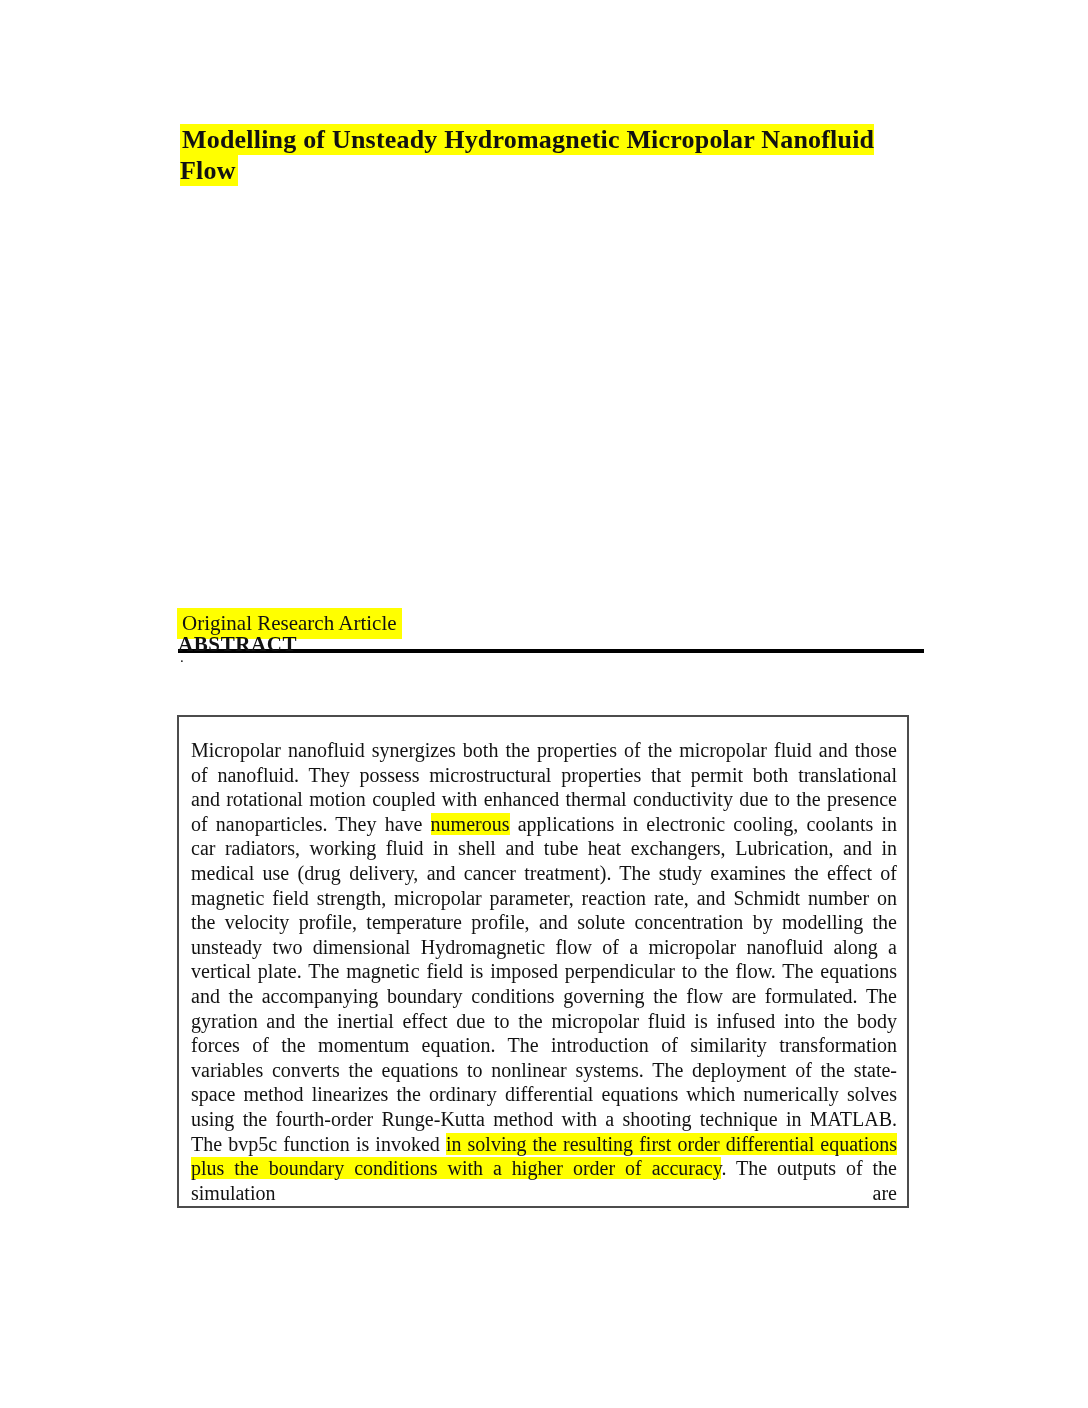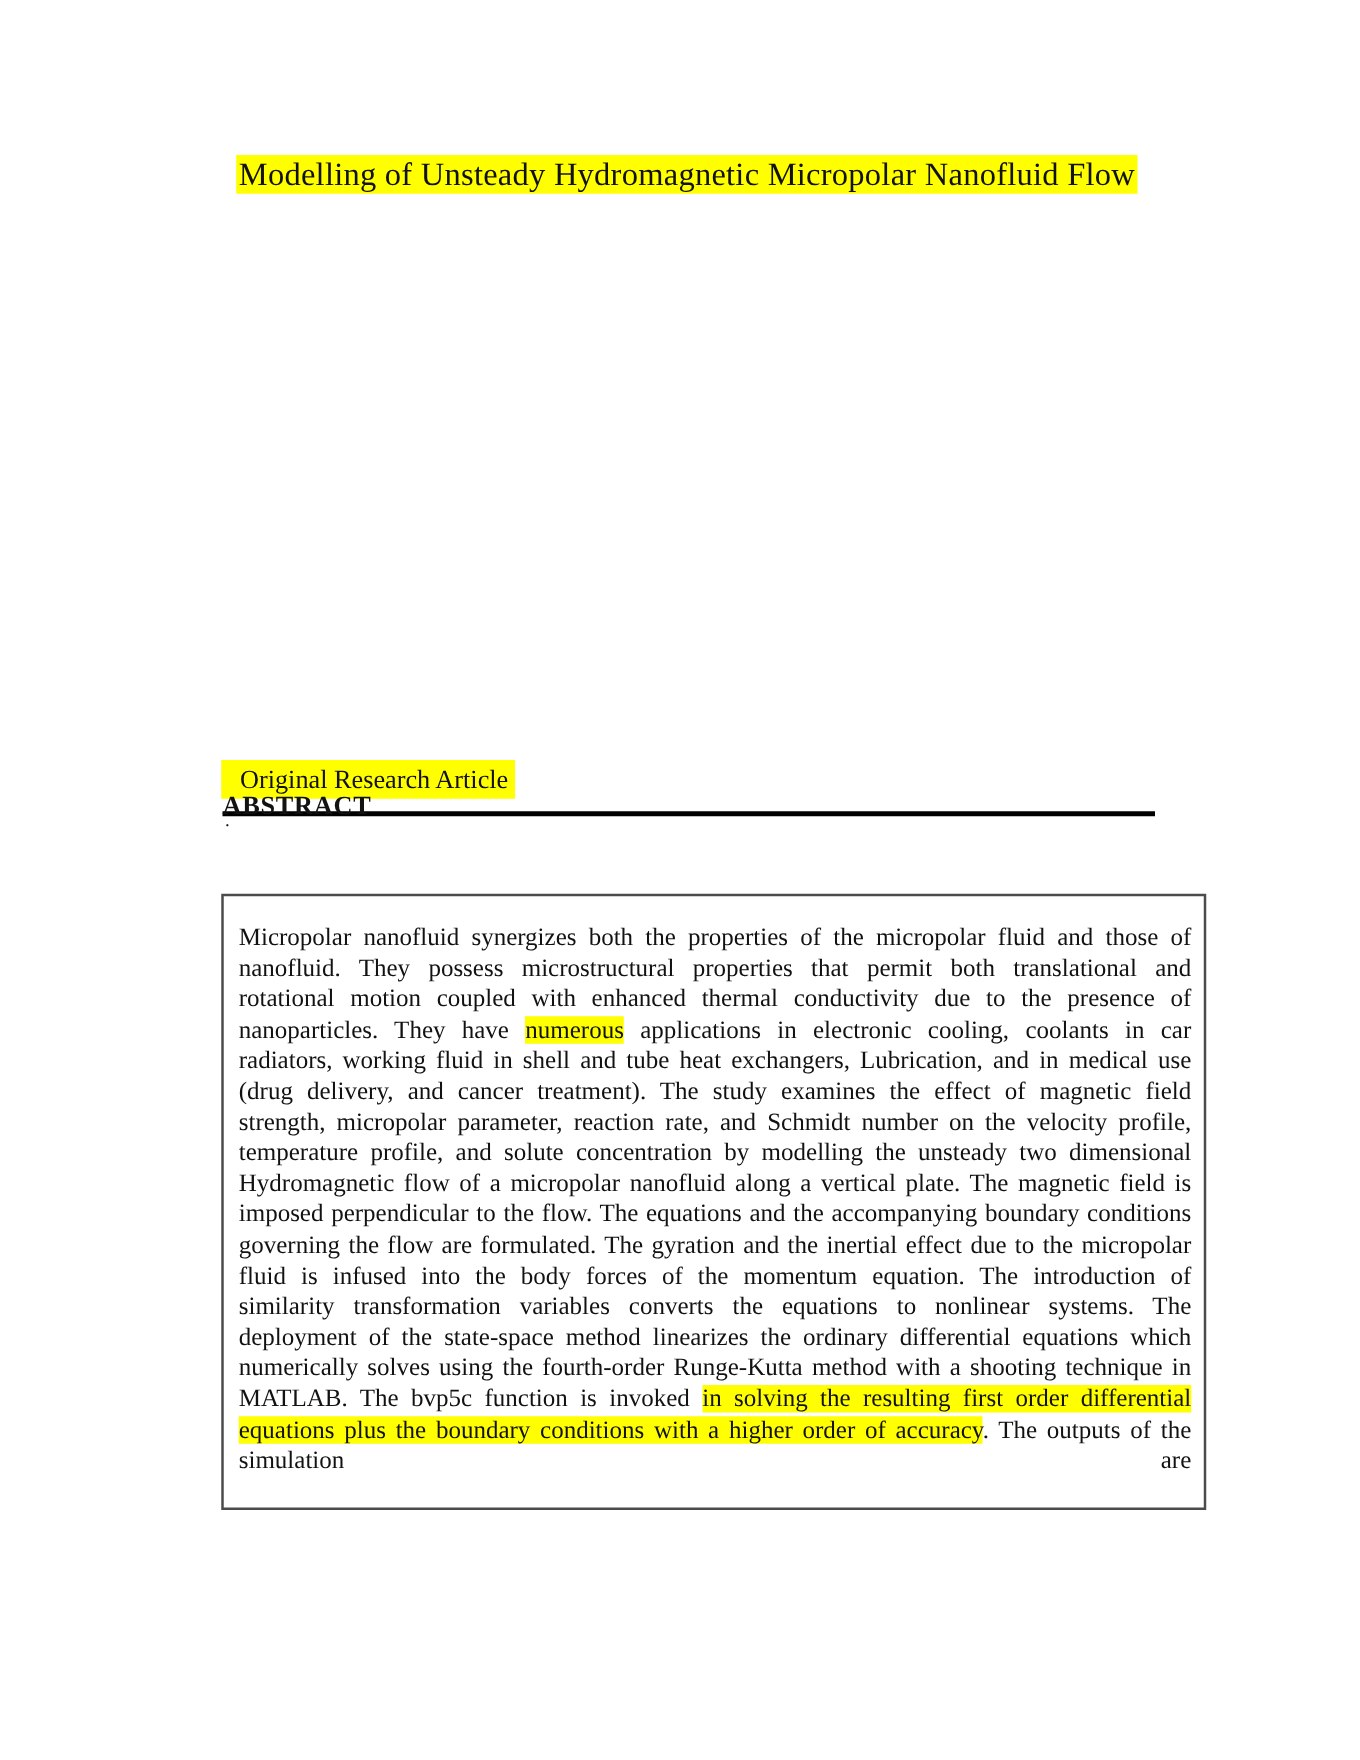--- a/index.html
+++ b/index.html
@@ -10,22 +10,22 @@
     background: #ffffff;
     font-family: "Liberation Serif", "DejaVu Serif", serif;
     color: #121212;
     overflow: hidden;
   }
   .hl { background: var(--hl, #ffff00); }
 
   .title-block {
     position: absolute;
     left: 180px; top: 124px; width: 730px;
-    text-align: right;
-    font-weight: normal;
+    text-align: left;
+    font-weight: bold;
     font-size: 26px;
     line-height: 31px;
     letter-spacing: 0.2px;
   }
   .title-line { display: block; }
   .title-line .hl { padding: 1px 2px; }
 
   .contrib-heading {
     position: absolute;
     left: 180px; top: 331px; width: 728px;
@@ -43,21 +43,21 @@
     font-size: 17px;
     line-height: 25px;
   }
 
   .article-type {
     position: absolute;
     left: 177px; top: 610px;
     font-size: 21px;
     line-height: 26px;
   }
-  .article-type .hl { padding: 3px 5px 4px 15px; }
+  .article-type .hl { padding: 3px 5px 4px 5px; }
 
   .rule {
     position: absolute;
     left: 178px; top: 649px;
     width: 746px; height: 4px;
     background: #000000;
   }
   .stray-mark {
     position: absolute;
     left: 180px; top: 650px;
@@ -69,21 +69,21 @@
     left: 178px; top: 632px;
     font-weight: bold;
     font-size: 21px;
     letter-spacing: 0.6px;
     line-height: 25px;
   }
 
   .abstract-box {
     position: absolute;
     left: 177px; top: 715px;
-    width: 788px; height: 493px;
+    width: 732px; height: 493px;
     box-sizing: border-box;
     border: 2px solid #4c4c4c;
     padding: 21px 10px 16px 12px;
     overflow: hidden;
     background: #ffffff;
   }
   .abstract-text {
     margin: 0;
     font-size: 20px;
     line-height: 24.6px;

